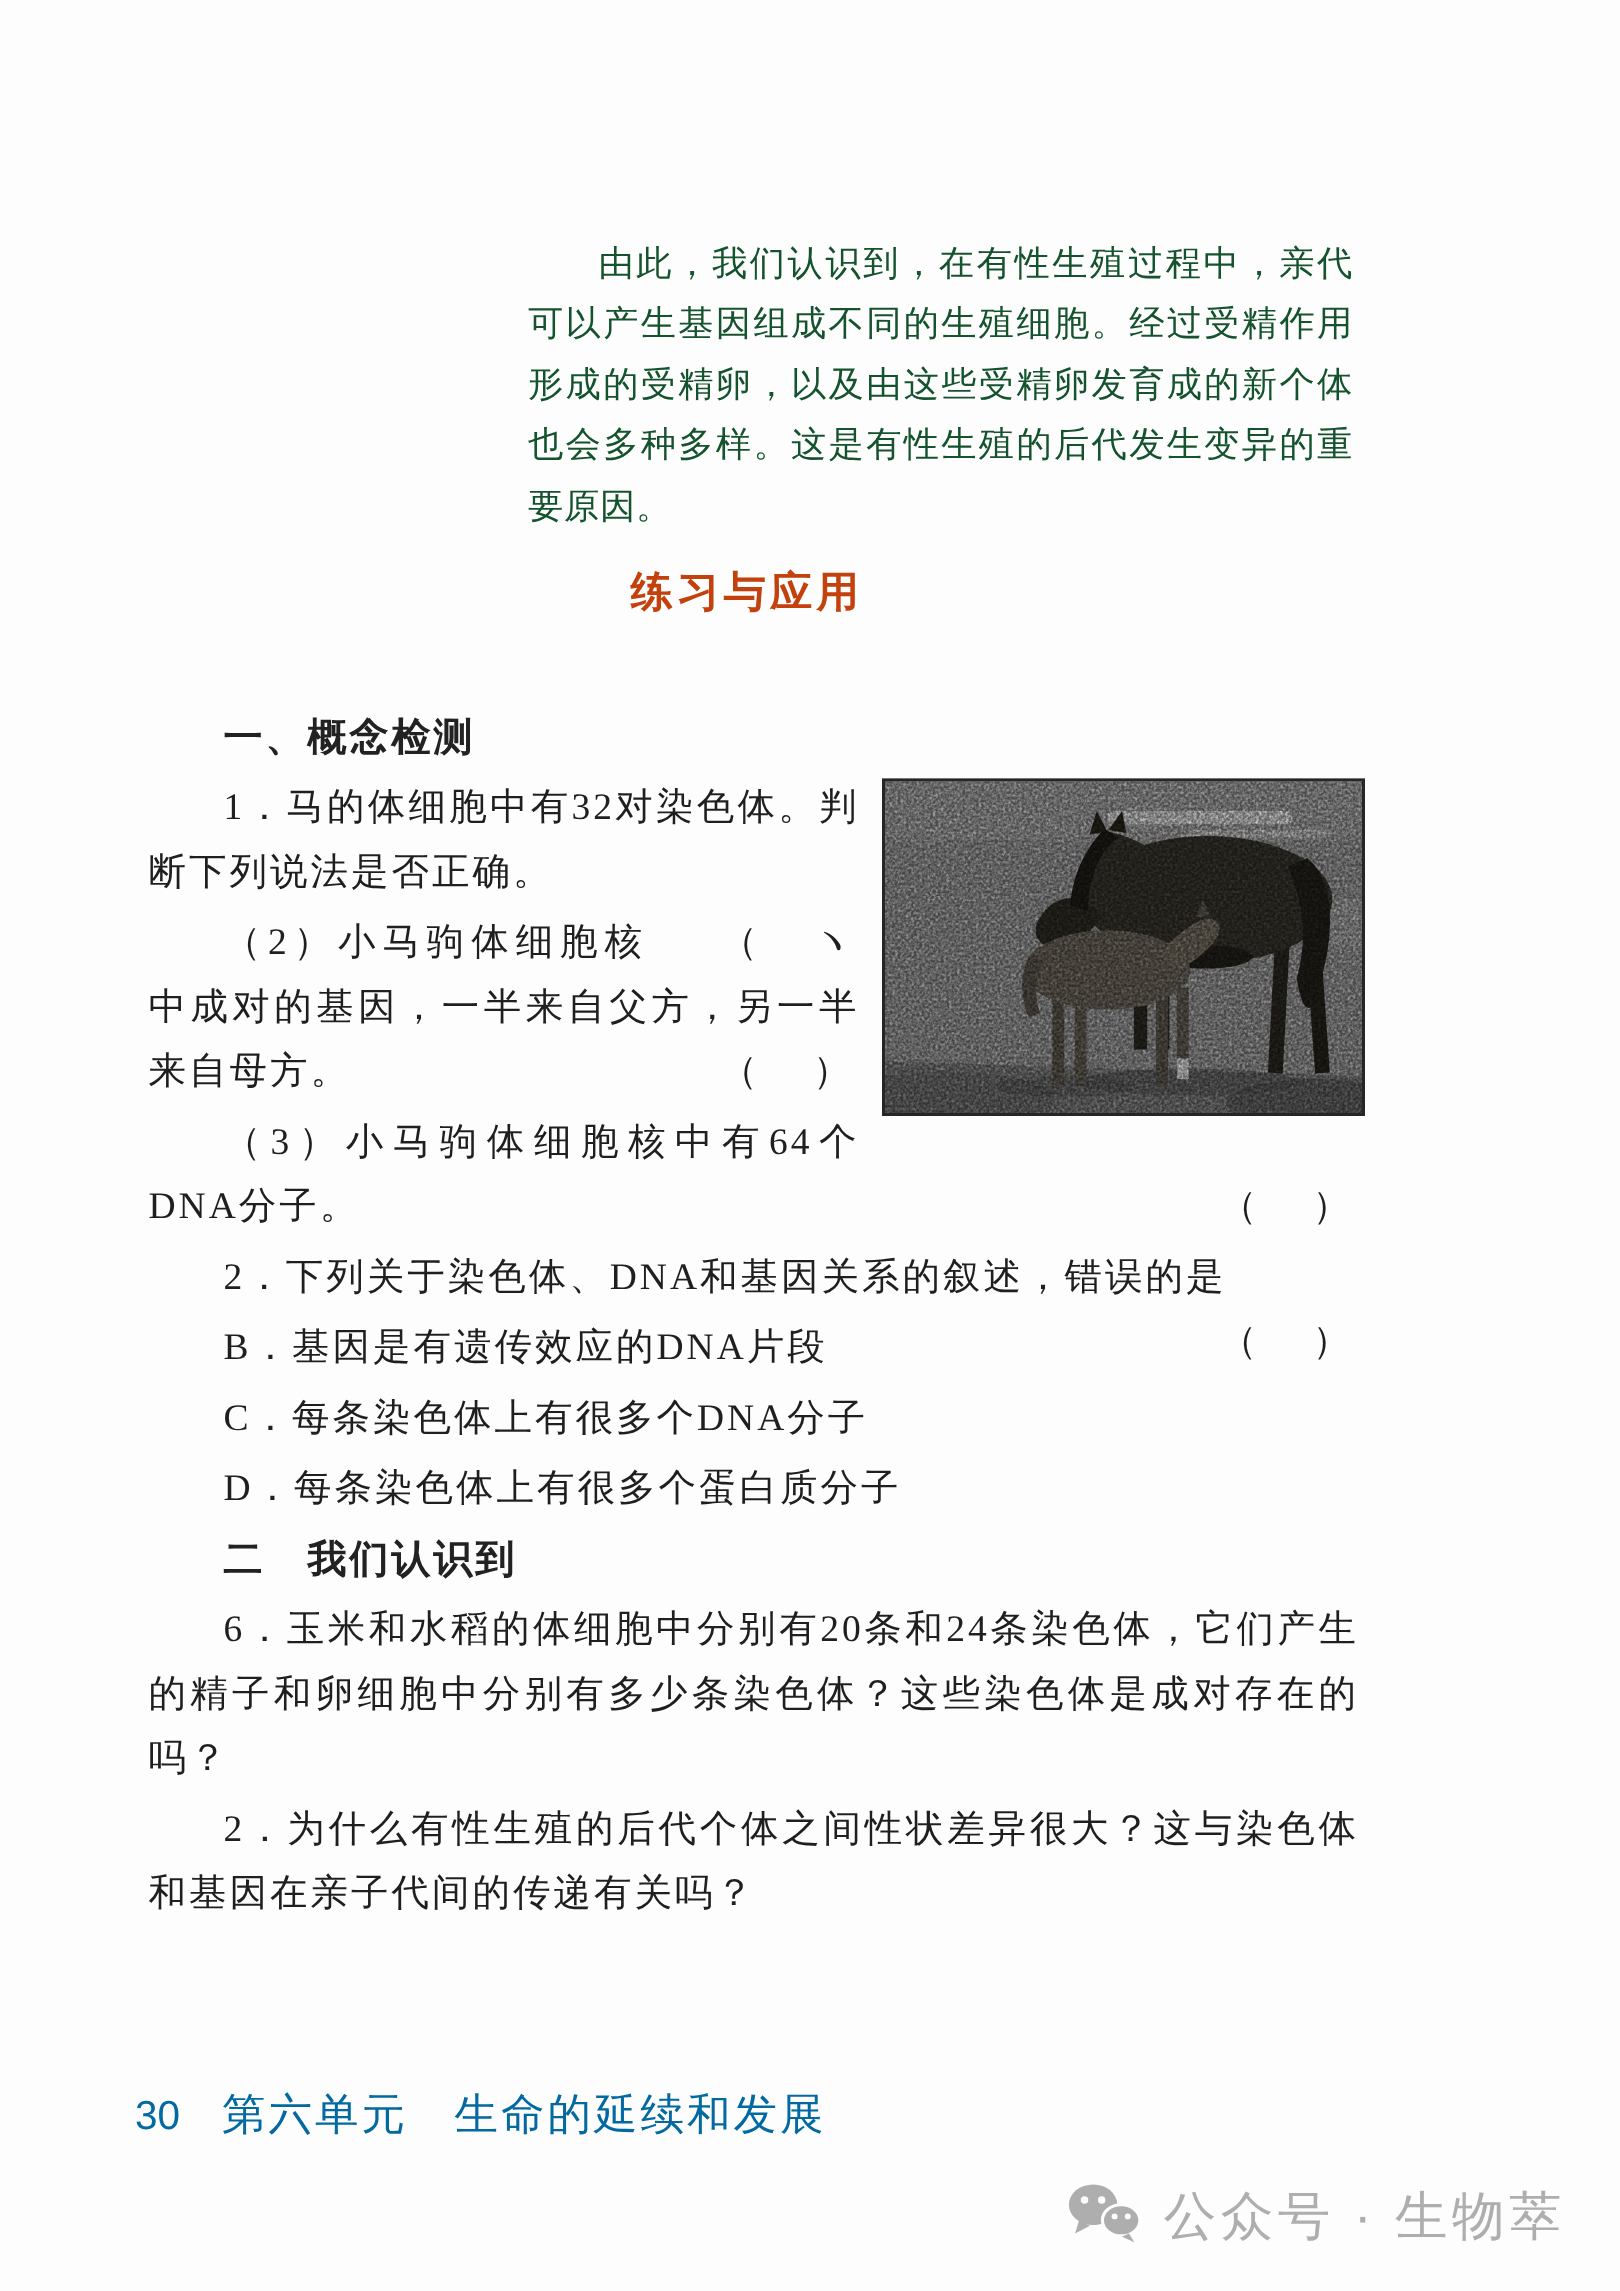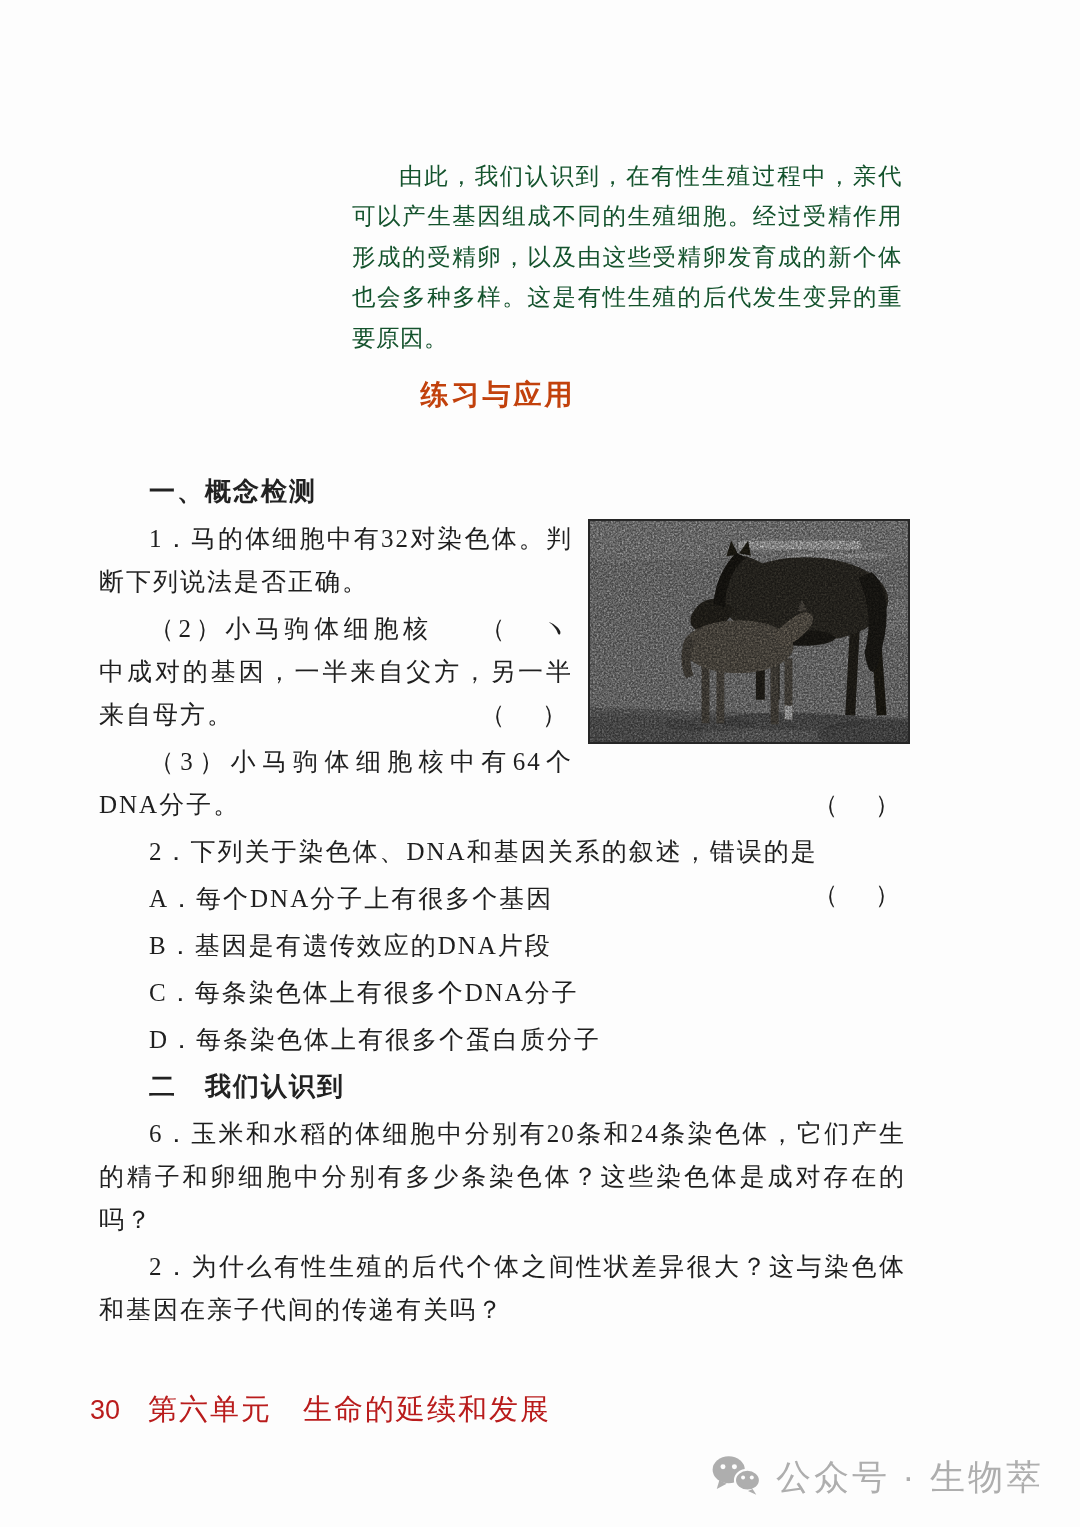--- a/index.html
+++ b/index.html
@@ -35,21 +35,21 @@
   .photo{
     float:right;width:322px;height:225px;margin:2px 0 25px 15px;
     border:2px solid #262626;box-sizing:border-box;background:#8f8f8f;
   }
   .photo svg{display:block;width:100%;height:100%;}
   .ans{float:right;letter-spacing:6px;}
   .opt{padding-left:50px;text-align:left;}
   
   .footer{
     position:absolute;left:90px;top:1390px;display:flex;
-    align-items:baseline;gap:28px;color:#b91c1c;
+    align-items:baseline;gap:28px;color:#0369a1;
   }
   .footer .num{font-family:"Liberation Sans","DejaVu Sans",sans-serif;font-size:27px;}
   .footer .unit{font-family:"Liberation Sans","DejaVu Sans",sans-serif;font-size:29px;letter-spacing:2px;font-weight:500;}
   
   .wm{
     position:absolute;right:36px;top:1453px;display:flex;
     align-items:center;gap:14px;color:#aeaeae;
   }
   .wm .txt{font-family:"Liberation Sans","DejaVu Sans",sans-serif;font-size:35px;letter-spacing:3px;}
 </style>
@@ -121,21 +121,20 @@
     <p class="indent">1．马的体细胞中有32对染色体。判断下列说法是否正确。</p>
 
     <p class="indent"><span class="ans">（　ヽ</span></p>
 
     <p class="indent"><span>（2）小马驹体细胞核中成对的基因，一半来自父方，另一半来自母方。</span><span class="ans">（　）</span></p>
 
     <p class="indent"><span>（3）小马驹体细胞核中有64个DNA分子。</span><span class="ans">（　）</span></p>
 
     <p class="indent"><span>2．下列关于染色体、DNA和基因关系的叙述，错误的是</span><span class="ans">（　）</span></p>
 
-    <p class="opt">A．每个DNA分子上有很多个基因</p>
     <p class="opt">B．基因是有遗传效应的DNA片段</p>
     <p class="opt">C．每条染色体上有很多个DNA分子</p>
     <p class="opt">D．每条染色体上有很多个蛋白质分子</p>
 
     <p class="h2">二　我们认识到</p>
 
     <p class="indent">6．玉米和水稻的体细胞中分别有20条和24条染色体，它们产生的精子和卵细胞中分别有多少条染色体？这些染色体是成对存在的吗？</p>
     <p class="indent">2．为什么有性生殖的后代个体之间性状差异很大？这与染色体和基因在亲子代间的传递有关吗？</p>
 
   </div>

